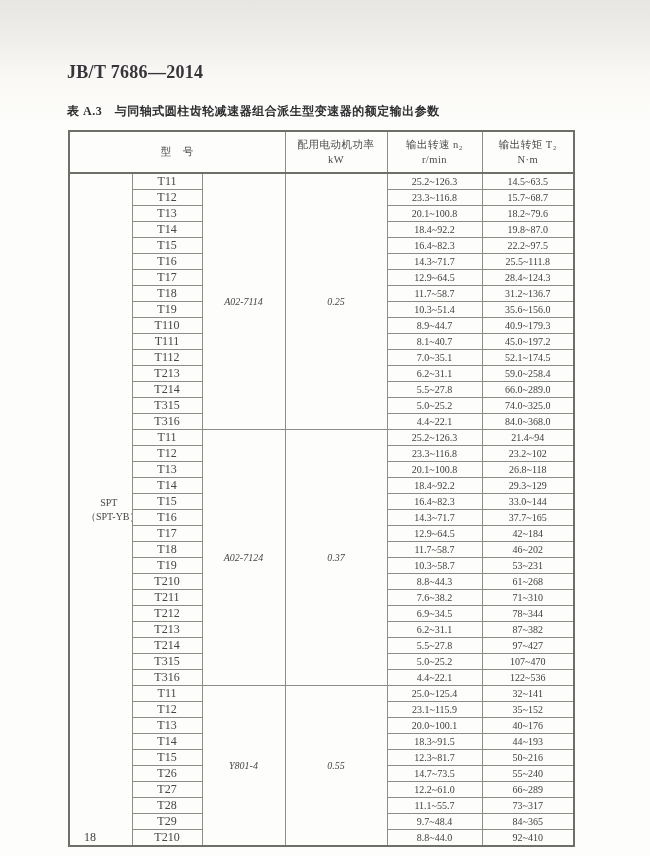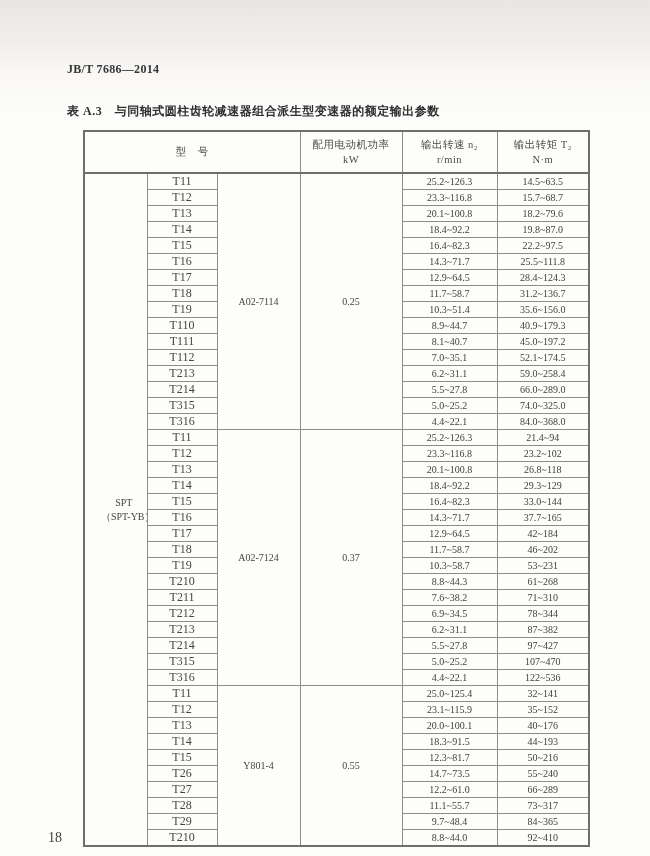--- a/index.html
+++ b/index.html
@@ -5,53 +5,53 @@
   html,body{margin:0;padding:0;}
   body{
     width:650px;height:856px;overflow:hidden;position:relative;
     background:linear-gradient(180deg,#e7e6e2 0%,#efeeea 40px,#f9f8f5 75px,#fdfdfb 120px,#fdfdfc 100%);
     font-family:"Liberation Serif","DejaVu Serif",serif;
     color:#3b3b38;
     -webkit-font-smoothing:antialiased;
   }
   .doc-number{
     position:absolute;left:67px;top:62px;
-    font-size:12px;font-weight:bold;letter-spacing:0.3px;color:#35353a;
+    font-size:18px;font-weight:bold;letter-spacing:0.3px;color:#35353a;
   }
   .table-title{
     position:absolute;left:67px;top:103px;width:505px;
     text-align:left;font-size:12px;font-weight:bold;color:#2e2e30;
     letter-spacing:0.5px;
   }
   .std-table{
-    position:absolute;left:83px;top:130px;
+    position:absolute;left:68px;top:130px;
     width:505px;height:696px;
     border-collapse:collapse;table-layout:fixed;
     font-size:10px;color:#3e3e3c;
   }
   .std-table th,.std-table td{
     border:1px solid #8d8d88;
     text-align:center;vertical-align:middle;
     padding:0;font-weight:normal;
     overflow:hidden;white-space:nowrap;
   }
   .std-table{border:2px solid #6f6f6a;}
   .std-table thead th{
     height:40px;font-size:10.5px;color:#4a4a48;
     border-bottom:2px solid #6f6f6a;
     letter-spacing:0.5px;
   }
   .std-table thead th div{line-height:15px;}
   .model-header{letter-spacing:6px;font-size:11px;}
   .series-cell div{line-height:14px;font-size:10px;color:#454543;margin-left:16px;}
   .model-cell{font-size:12px;color:#454543;}
-  .motor-cell,.power-cell{font-size:10px;color:#454543;}
+  .motor-cell,.power-cell{font-size:10px;color:#454543;font-style:italic;}
   .page-number{
-    position:absolute;left:48px;top:830px;
-    font-size:14px;color:#3f3f3d;
+    position:absolute;left:84px;top:830px;
+    font-size:12px;color:#3f3f3d;
   }
 </style>
 </head>
 <body>
 
 <div class="doc-number">JB/T 7686—2014</div>
 
 <div class="table-title">表 A.3　与同轴式圆柱齿轮减速器组合派生型变速器的额定输出参数</div>
 
 <table class="std-table">

